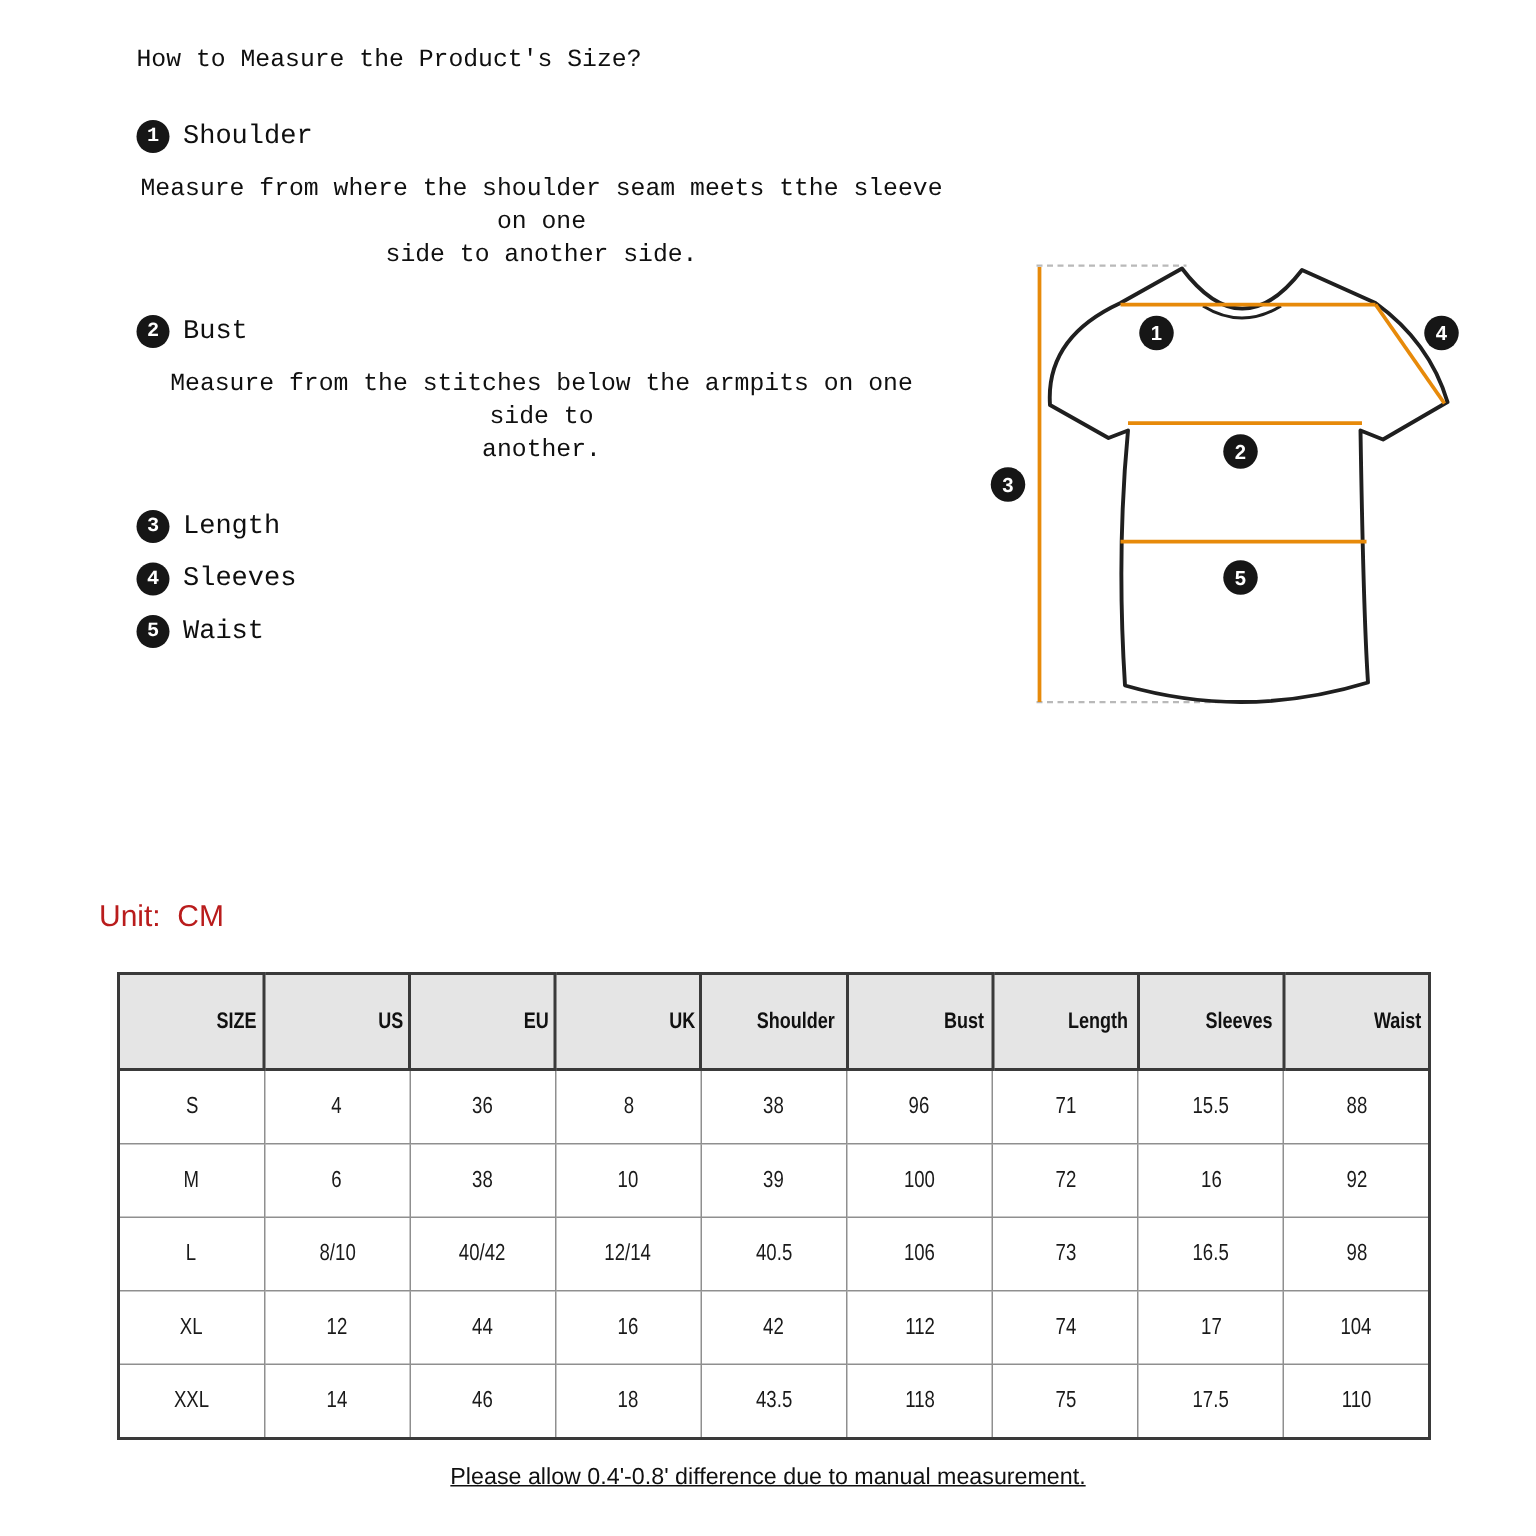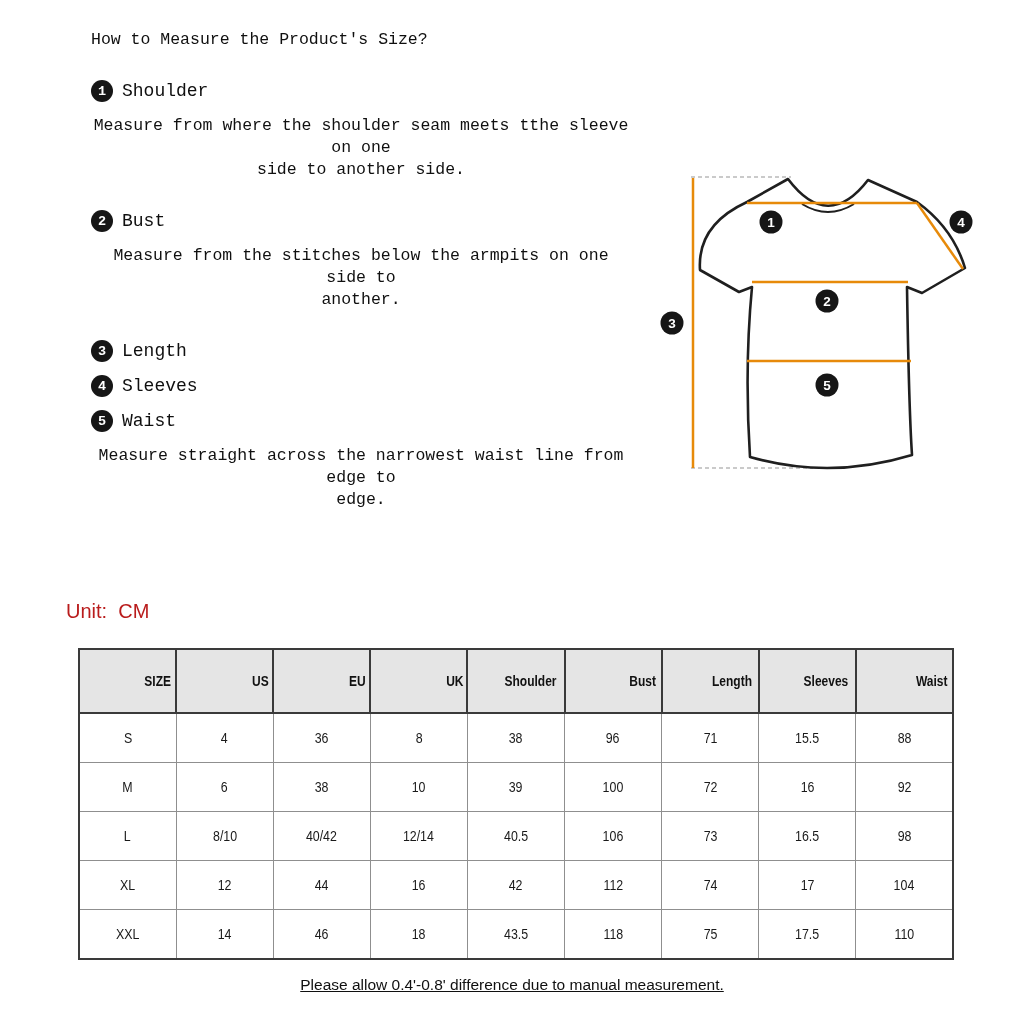--- a/index.html
+++ b/index.html
@@ -82,24 +82,20 @@
       <span class="badge">4</span>
       <span class="m-label">Sleeves</span>
     </div>
   </section>
 
   <section class="m-item">
     <div class="m-head">
       <span class="badge">5</span>
       <span class="m-label">Waist</span>
     </div>
-    <p class="m-desc">
-      <span class="dline">Measure straight across the narrowest waist line from edge to</span>
-      <span class="dline">edge.</span>
-    </p>
   </section>
 </div>
 
 <div class="unit-label">Unit:  CM</div>
 
 <div class="diagram">
   <svg width="360" height="340" viewBox="0 0 360 340">
 
     <line x1="46" y1="27" x2="146" y2="27" stroke="#b9b9b9" stroke-width="1.5" stroke-dasharray="4 3"></line>
     <line x1="46" y1="318" x2="168" y2="318" stroke="#b9b9b9" stroke-width="1.5" stroke-dasharray="4 3"></line>

